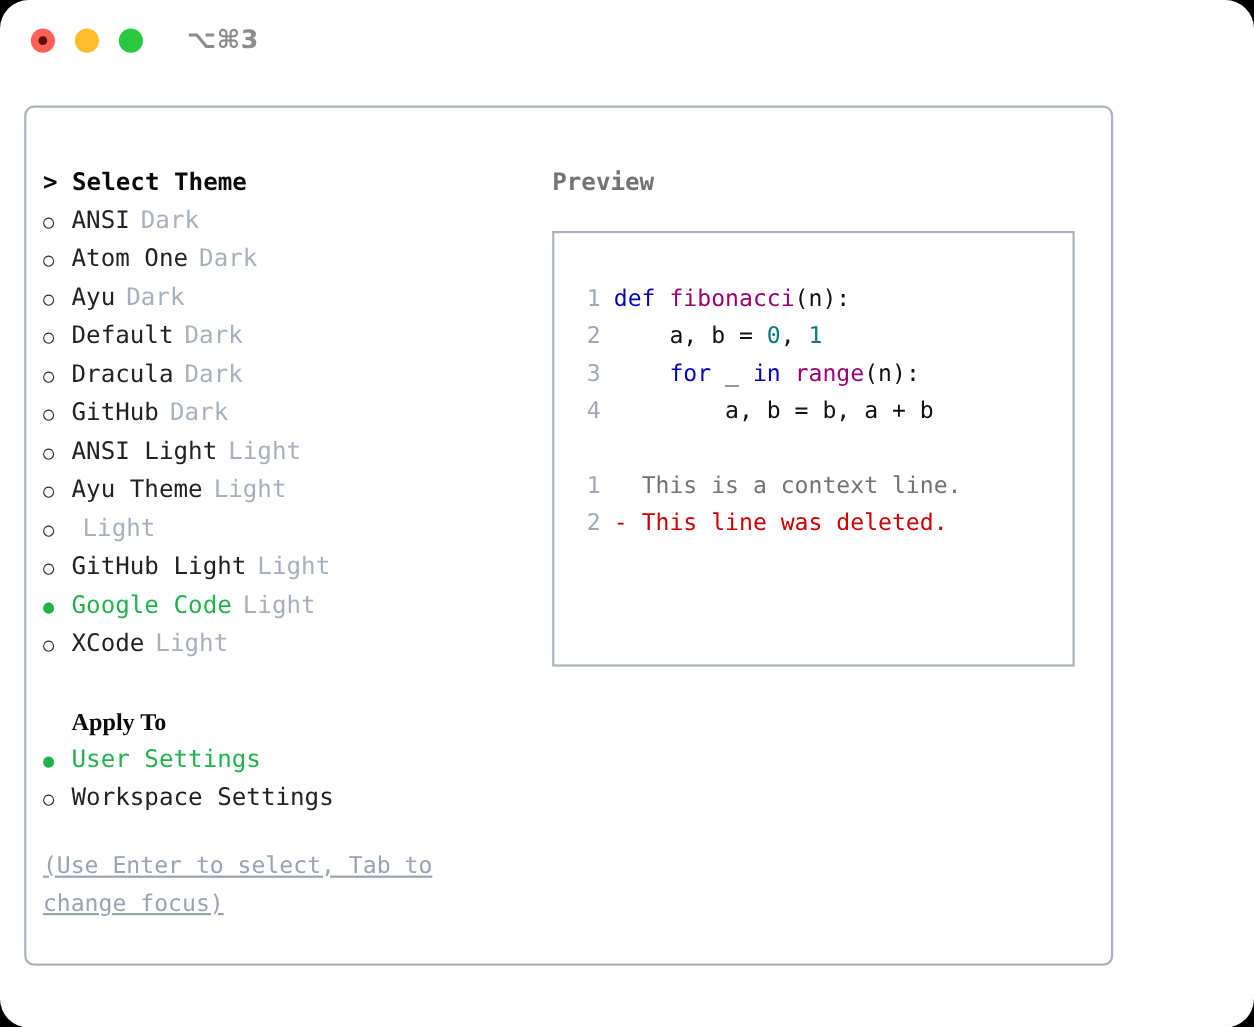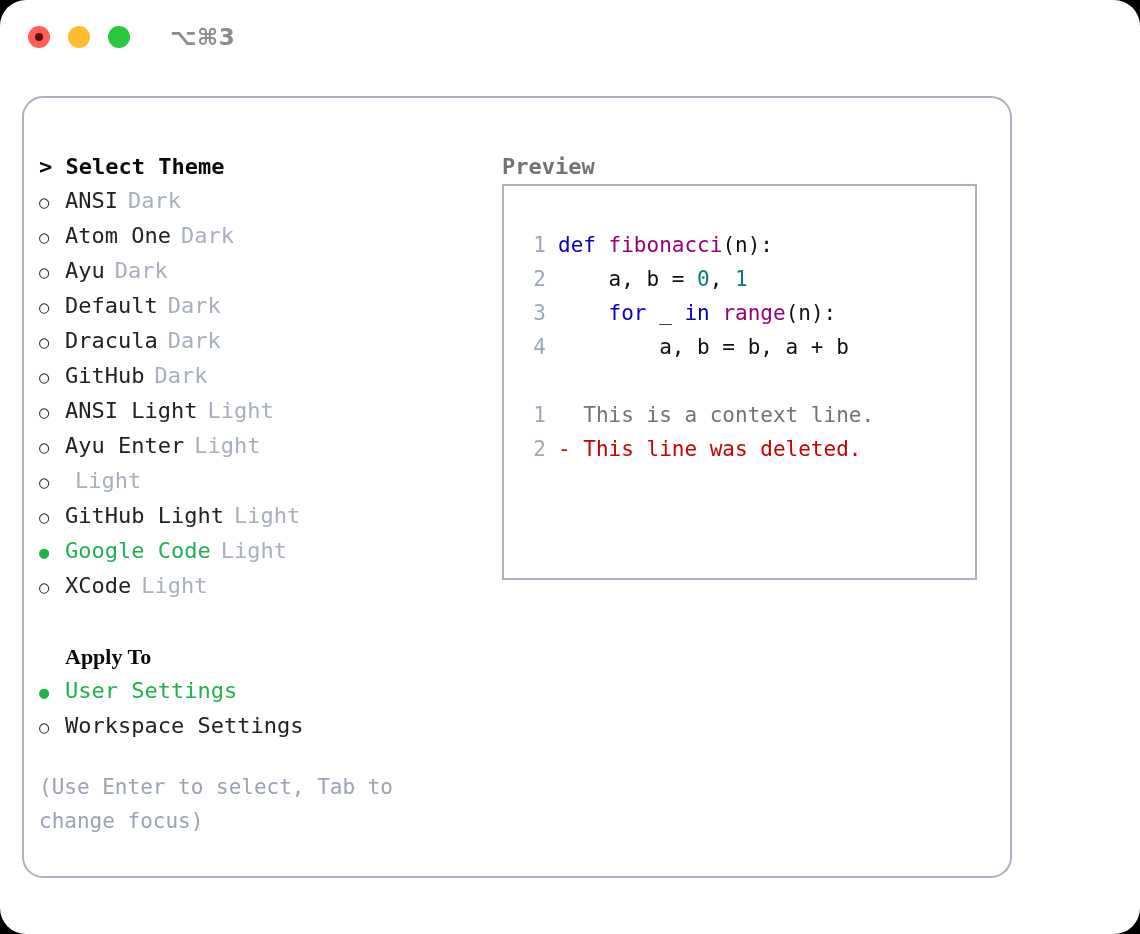--- a/index.html
+++ b/index.html
@@ -68,21 +68,21 @@
   }
 
   
   .panel {
     position: absolute;
     left: 22px;
     top: 96px;
     width: 990px;
     height: 782px;
     border: 2px solid #aab2c0;
-    border-radius: 21px;
+    border-radius: 9px;
     box-sizing: border-box;
     background: #ffffff;
   }
 
   .col-left {
     position: absolute;
     left: 15px;
     top: 52px;
     width: 450px;
   }
@@ -126,30 +126,32 @@
 
   .spacer-sm { height: 22px; }
   .spacer-md { height: 36px; }
 
   .hint {
     font-size: 21px;
     line-height: 34px;
     color: #9aa3b2;
     width: 410px;
     padding-top: 4px;
+    text-decoration: underline;
   }
 
   
   .preview-title {
     font-size: 22px;
     font-weight: bold;
     color: #737373;
     line-height: 34px;
   }
   .code-box {
+    margin-top: 26px;
     width: 475px;
     height: 396px;
     border: 2px solid #aab2c0;
     box-sizing: border-box;
     background: #ffffff;
     padding: 42px 0 0 16px;
   }
   .code-line {
     font-size: 21px;
     line-height: 34px;
@@ -193,21 +195,21 @@
       <div class="section-header">&gt; Select Theme</div>
 
       <div id="theme-list">
           <div class="row"><span class="marker">○</span><span class="name">ANSI</span><span class="cat">Dark</span></div>
           <div class="row"><span class="marker">○</span><span class="name">Atom One</span><span class="cat">Dark</span></div>
           <div class="row"><span class="marker">○</span><span class="name">Ayu</span><span class="cat">Dark</span></div>
           <div class="row"><span class="marker">○</span><span class="name">Default</span><span class="cat">Dark</span></div>
           <div class="row"><span class="marker">○</span><span class="name">Dracula</span><span class="cat">Dark</span></div>
           <div class="row"><span class="marker">○</span><span class="name">GitHub</span><span class="cat">Dark</span></div>
           <div class="row"><span class="marker">○</span><span class="name">ANSI Light</span><span class="cat">Light</span></div>
-          <div class="row"><span class="marker">○</span><span class="name">Ayu Enter</span><span class="cat">Light</span></div>
+          <div class="row"><span class="marker">○</span><span class="name">Ayu Theme</span><span class="cat">Light</span></div>
           <div class="row"><span class="marker">○</span><span class="cat">Light</span></div>
           <div class="row"><span class="marker">○</span><span class="name">GitHub Light</span><span class="cat">Light</span></div>
           <div class="row selected"><span class="marker on">●</span><span class="name">Google Code</span><span class="cat">Light</span></div>
           <div class="row"><span class="marker">○</span><span class="name">XCode</span><span class="cat">Light</span></div>
         </div>
 
       <div class="spacer-md"></div>
 
       <div class="section-header indented">Apply To</div>
 

